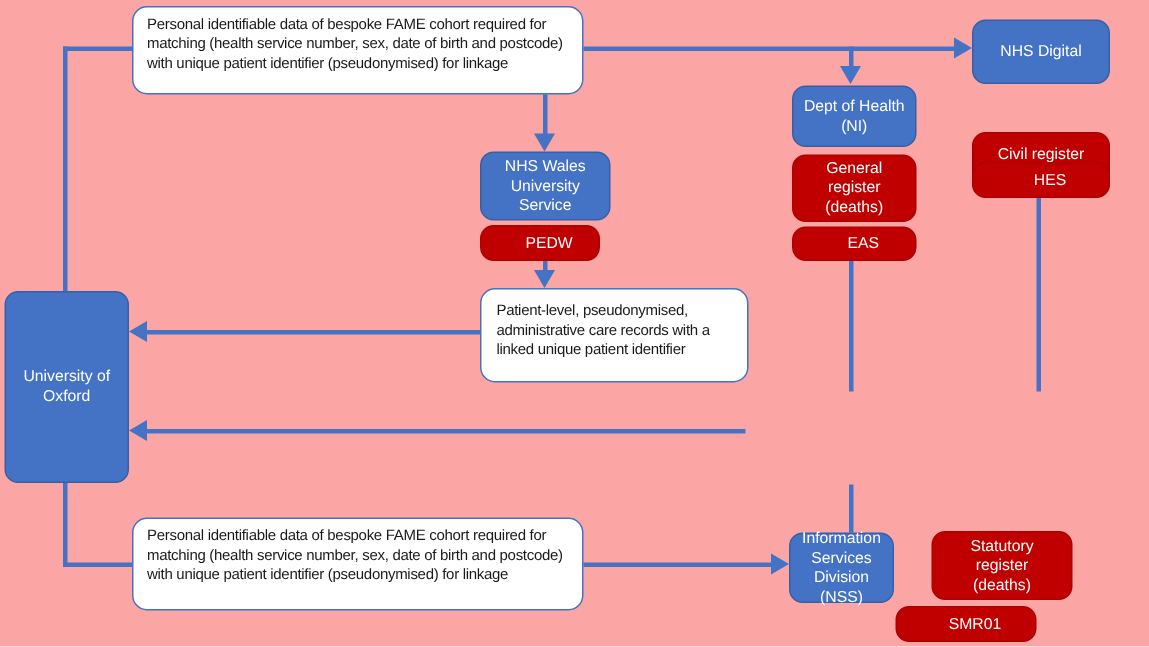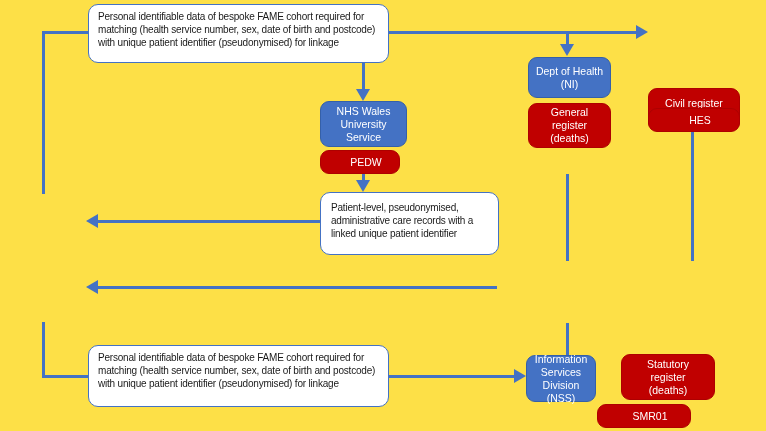--- a/index.html
+++ b/index.html
@@ -1,17 +1,17 @@
 <!DOCTYPE html>
 <html><head>
 <meta charset="utf-8">
 <style>
   html,body{margin:0;padding:0;background:#ffffff;}
   #canvas{
-    position:relative;width:766px;height:431px;background:#fde047;
+    position:relative;width:766px;height:431px;background:#fca5a5;
     font-family:"Liberation Sans",sans-serif;overflow:hidden;
   }
   
   .wbox{
     position:absolute;background:#ffffff;border:1.4px solid #4472C4;
     border-radius:10px;color:#1a1a1a;font-size:10px;line-height:13px;
     letter-spacing:-0.2px;padding:5px 9px;box-sizing:border-box;text-align:left;
   }
   .bbox{
     position:absolute;background:#4472C4;border:1px solid #3560a8;
@@ -87,20 +87,23 @@
   <div class="vline" style="left:42px;top:322px;height:56px;"></div>
   <div class="hline" style="left:42px;top:375px;width:46px;"></div>
 
   <div class="hline" style="left:389px;top:375px;width:125px;"></div>
   <div class="arr arr-right" style="left:514px;top:369px;"></div>
 
   <div id="info-top" class="wbox">
     <span>Personal identifiable data of bespoke FAME cohort required for matching (health service number, sex, date of birth and postcode) with unique patient identifier (pseudonymised) for linkage</span>
   </div>
 
+  <div id="nhs-digital" class="bbox">
+    <span>NHS Digital</span>
+  </div>
 
   <div id="dept-health-ni" class="bbox">
     <span>Dept of Health (NI)</span>
   </div>
 
   <div id="civil-register" class="rbox">
     <span>Civil register (deaths)</span>
   </div>
 
   <div id="nwis" class="bbox">
@@ -108,25 +111,31 @@
   </div>
 
   <div id="pedw" class="rbox">
     <span>PEDW</span>
   </div>
 
   <div id="general-register" class="rbox">
     <span>General register (deaths)</span>
   </div>
 
+  <div id="eas" class="rbox">
+    <span>EAS</span>
+  </div>
 
   <div id="hes" class="rbox">
     <span>HES</span>
   </div>
 
+  <div id="oxford" class="bbox">
+    <span>University of Oxford</span>
+  </div>
 
   <div id="patient-admin" class="wbox">
     <span>Patient-level, pseudonymised, administrative care records with a linked unique patient identifier</span>
   </div>
 
 
   <div id="info-bottom" class="wbox">
     <span>Personal identifiable data of bespoke FAME cohort required for matching (health service number, sex, date of birth and postcode) with unique patient identifier (pseudonymised) for linkage</span>
   </div>
 

